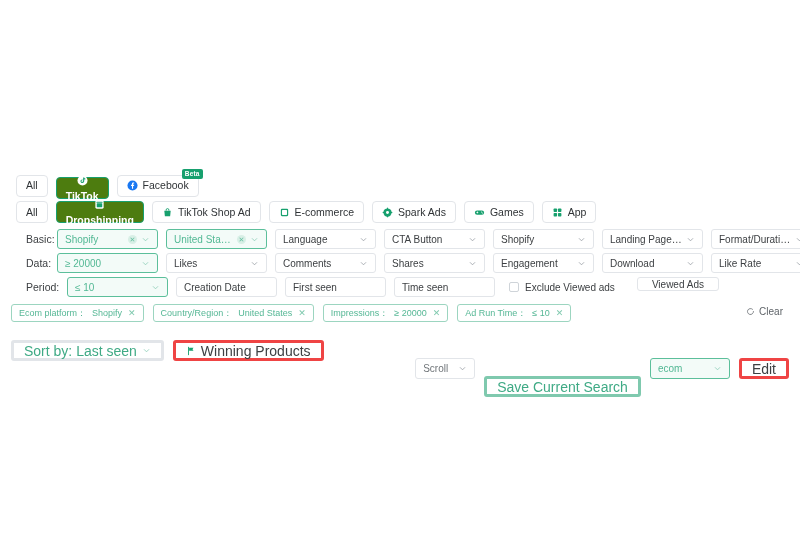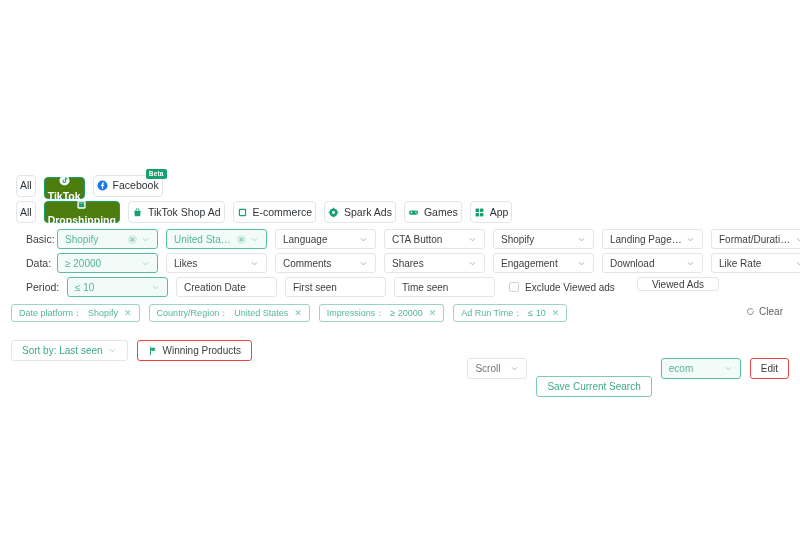--- a/index.html
+++ b/index.html
@@ -21,21 +21,21 @@
   }
 
   
   .pill {
     display: inline-flex;
     align-items: center;
     justify-content: center;
     gap: 5px;
     box-sizing: border-box;
     height: 22px;
-    padding: 0 3px;
+    padding: 0 9px;
     border: 1px solid #e2e5e9;
     border-radius: 4px;
     background: #ffffff;
     color: #2f3336;
     font-size: 10.5px;
     line-height: 1;
     white-space: nowrap;
     cursor: pointer;
     user-select: none;
   }
@@ -244,24 +244,24 @@
     gap: 9px;
   }
   .btn-outline {
     box-sizing: border-box;
     height: 21px;
     padding: 0 10px;
     display: inline-flex;
     align-items: center;
     justify-content: center;
     gap: 5px;
-    border: 1px solid #ef4444;
+    border: 3px solid #ef4444;
     border-radius: 3px;
     background: #fff;
-    font-size: 10px;
+    font-size: 14px;
     color: #3d4043;
     cursor: pointer;
     white-space: nowrap;
   }
   .btn-outline.greentext { color: #3faa85; border-color: #e2e5e9; }
   .btn-outline.greenline { color: #3faa85; border-color: #7fc9ae; margin-top: 36px; }
   .sel.bottom {
     height: 21px;
     border-radius: 3px;
   }
@@ -562,21 +562,21 @@
       <div class="viewed-btn" style="margin-left:14px;">
         <span>Viewed Ads</span>
       </div>
 
     </div>
   </div>
 
   <div class="chips-row">
 
     <div class="chip">
-      <span>Date platform：</span>
+      <span>Ecom platform：</span>
       <span>Shopify</span>
       <span class="x">✕</span>
     </div>
 
     <div class="chip">
       <span>Country/Region：</span>
       <span>United States</span>
       <span class="x">✕</span>
     </div>
 

